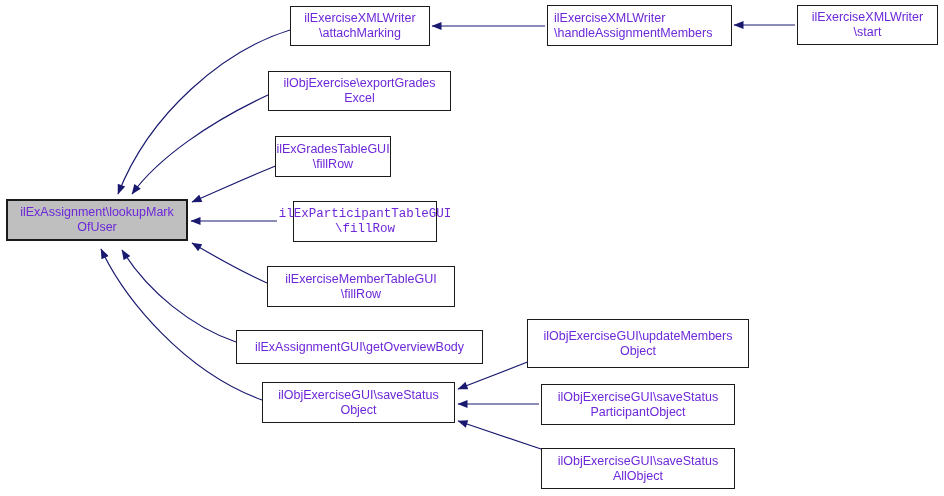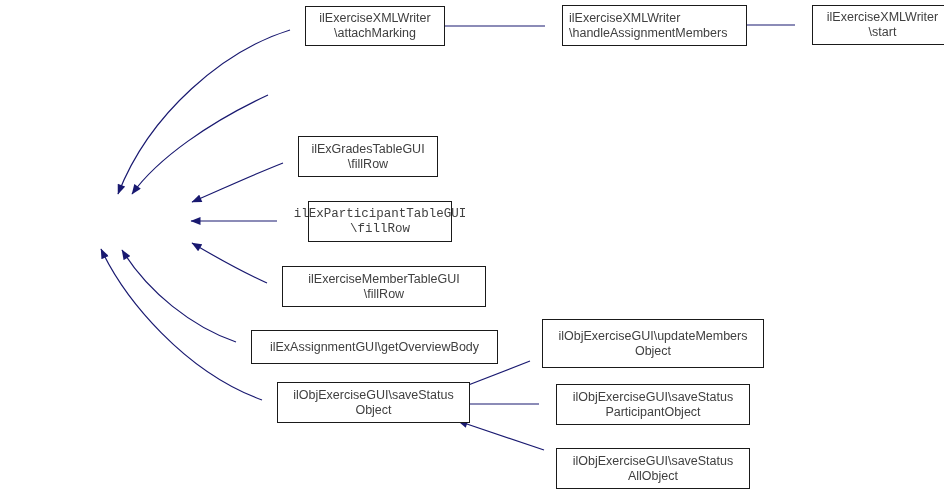--- a/index.html
+++ b/index.html
@@ -10,31 +10,30 @@
     position: relative;
     overflow: hidden;
   }
   #graph-canvas { position: relative; width: 944px; height: 496px; }
   svg.edges { position: absolute; left: 0; top: 0; width: 944px; height: 496px; }
   .node {
     position: absolute;
     box-sizing: border-box;
     background: #ffffff;
     border: 1px solid #1a1a1a;
-    color: #404040;
+    color: #6d28d9;
     font-size: 12.5px;
     line-height: 15px;
     white-space: pre-line;
     display: flex;
     align-items: center;
     justify-content: center;
     text-align: center;
     padding: 9px 4px;
     cursor: pointer;
-    margin-left: 15px;
   }
   .node.highlight {
     background: #bfbfbf;
     border-width: 2px;
     cursor: default;
   }
   .node.align-left {
     justify-content: flex-start;
     text-align: left;
     padding-left: 6px;
@@ -60,32 +59,36 @@
       <path d="M236,342 C192,327 148,292 122,250" marker-end="url(#arrow)"></path>
       <path d="M262,400 C185,372 125,300 101,249" marker-end="url(#arrow)"></path>
       <path d="M545,26 L432,26" marker-end="url(#arrow)"></path>
       <path d="M795,25 L734,25" marker-end="url(#arrow)"></path>
       <path d="M530,361 L458,389" marker-end="url(#arrow)"></path>
       <path d="M539,404 L458,404" marker-end="url(#arrow)"></path>
       <path d="M544,450 L458,421" marker-end="url(#arrow)"></path>
     </g>
   </svg>
 
+  <div class="node highlight" style="left:6px; top:199px; width:182px; height:42px;">ilExAssignment\lookupMark
+OfUser</div>
 
   <div class="node" style="left:290px; top:6px; width:140px; height:40px;">ilExerciseXMLWriter
 \attachMarking</div>
 
+  <div class="node" style="left:268px; top:71px; width:183px; height:40px;">ilObjExercise\exportGrades
+Excel</div>
 
-  <div class="node" style="left:283px; top:136px; width:140px; height:41px;">ilExGradesTableGUI
+  <div class="node" style="left:275px; top:136px; width:116px; height:41px;">ilExGradesTableGUI
 \fillRow</div>
 
   <div class="node" style="left:293px; top:201px; width:144px; height:41px;font-family:Liberation Mono, monospace;">ilExParticipantTableGUI
 \fillRow</div>
 
-  <div class="node" style="left:267px; top:266px; width:204px; height:41px;">ilExerciseMemberTableGUI
+  <div class="node" style="left:267px; top:266px; width:188px; height:41px;">ilExerciseMemberTableGUI
 \fillRow</div>
 
   <div class="node" style="left:236px; top:330px; width:247px; height:34px;">ilExAssignmentGUI\getOverviewBody</div>
 
   <div class="node" style="left:262px; top:382px; width:193px; height:41px;">ilObjExerciseGUI\saveStatus
 Object</div>
 
   <div class="node align-left" style="left:547px; top:5px; width:185px; height:41px;">ilExerciseXMLWriter
 \handleAssignmentMembers</div>
 

